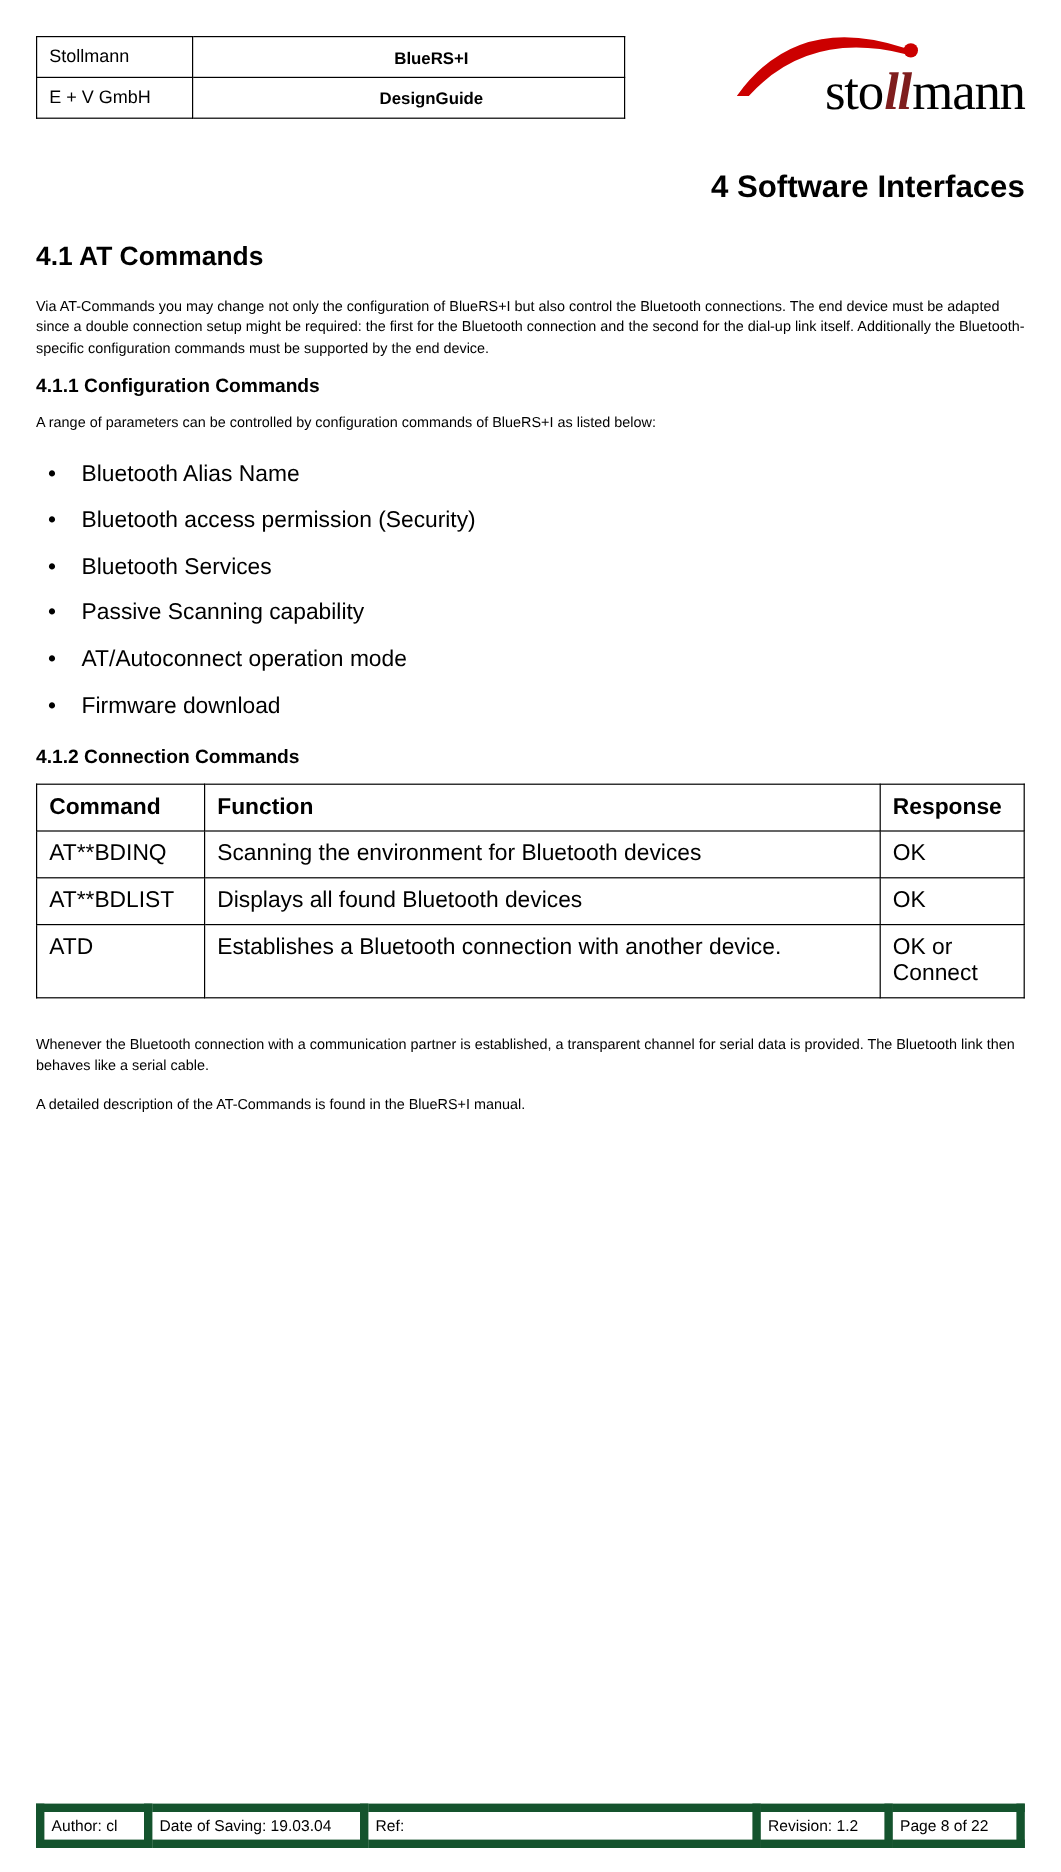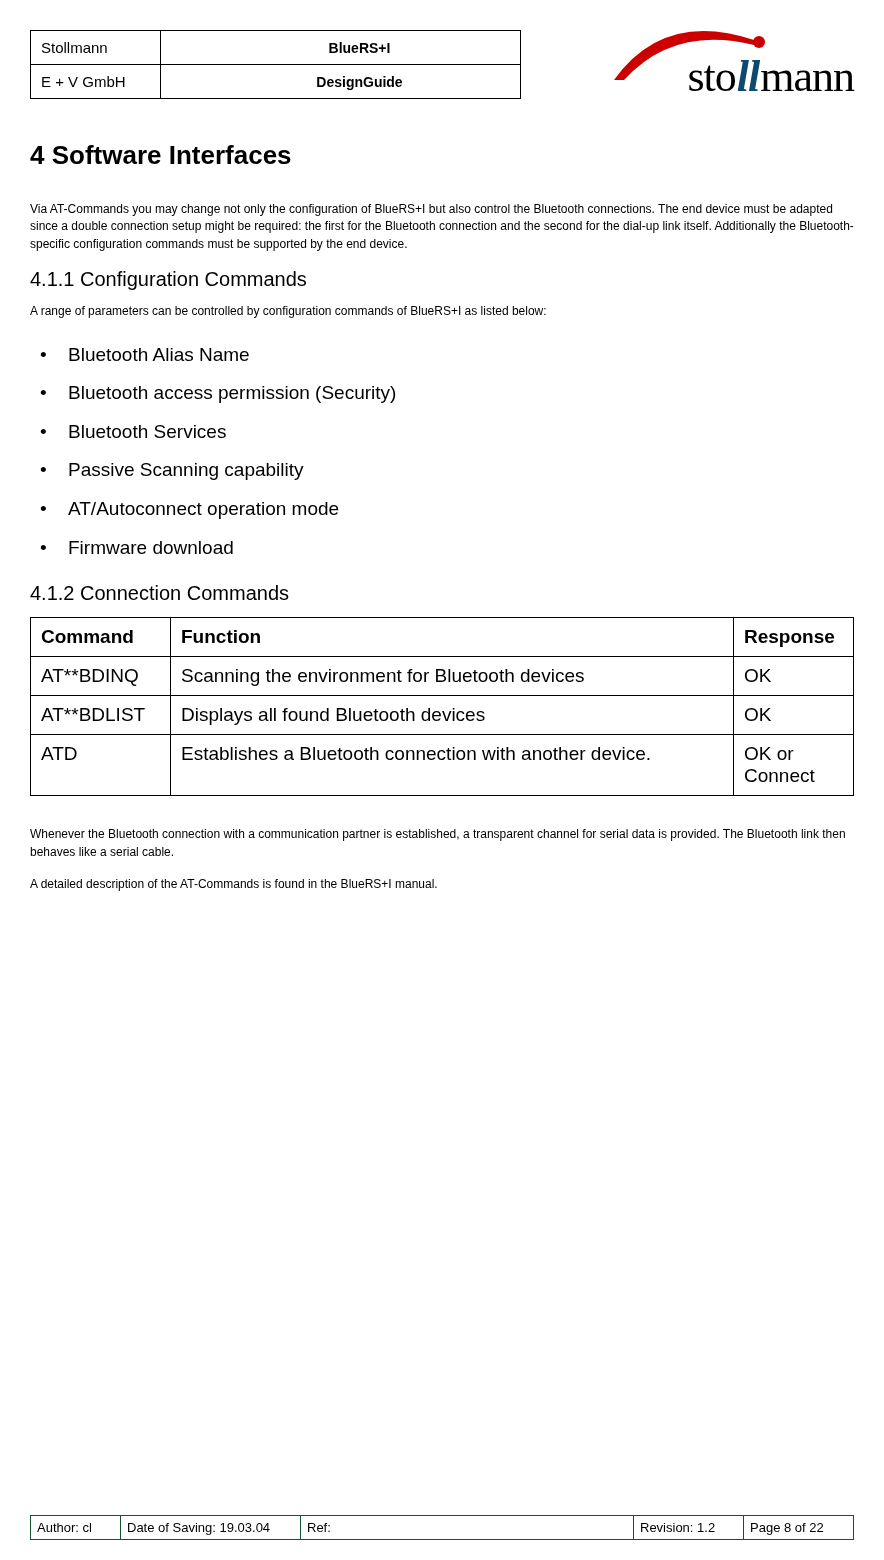--- a/index.html
+++ b/index.html
@@ -62,37 +62,38 @@
       bottom: 8px;
       right: 0;
       font-family: Georgia, 'Times New Roman', serif;
       font-size: 44px;
       font-weight: 400;
       letter-spacing: -1px;
       color: #000;
     }
     .logo-text .ll {
       font-style: italic;
-      color: #0c4a6e;
+      color: #7f1d1d;
       font-weight: 600;
       padding: 0 1px;
     }
     h1 {
       font-size: 26px;
       font-weight: bold;
       margin: 20px 0 30px 0;
+      text-align: right;
     }
     h2 {
       font-size: 22px;
       font-weight: bold;
       margin: 20px 0 20px 0;
     }
     h3 {
-      font-size: 20px;
-      font-weight: normal;
+      font-size: 16px;
+      font-weight: bold;
       margin: 15px 0 12px 0;
     }
     .body-text {
       font-size: 12px;
       line-height: 1.45;
       margin-bottom: 15px;
     }
     ul.bullets {
       list-style: none;
       margin: 10px 0 15px 0;
@@ -129,21 +130,21 @@
     .col-resp { width: 120px; }
     .footer-table {
       position: absolute;
       bottom: 20px;
       left: 30px;
       right: 30px;
       width: calc(100% - 60px);
       border-collapse: collapse;
     }
     .footer-table td {
-      border: 1px solid #14532d;
+      border: 7px solid #14532d;
       padding: 4px 6px;
       font-size: 13px;
     }
   </style>
 </head>
 <body>
 
 <div class="page">
   <div class="header-row">
     <table class="header-table">
@@ -165,20 +166,21 @@
           <circle cx="155" cy="22" r="6" fill="#cc0000"></circle>
         </svg>
         <div class="logo-text">
           <span>sto</span><span class="ll">ll</span><span>mann</span>
         </div>
       </div>
     </div>
   </div>
 
   <h1>4   Software Interfaces</h1>
+  <h2>4.1   AT Commands</h2>
   <p class="body-text">Via AT-Commands you may change not only the configuration of BlueRS+I but also control the Bluetooth connections. The end device must be adapted since a double connection setup might be required: the first for the Bluetooth connection and the second for the dial-up link itself. Additionally the Bluetooth-specific configuration commands must be supported by the end device.</p>
 
   <h3>4.1.1   Configuration Commands</h3>
   <p class="body-text">A range of parameters can be controlled by configuration commands of BlueRS+I as listed below:</p>
 
   <ul class="bullets">
     <li>Bluetooth Alias Name</li>
     <li>Bluetooth access permission (Security)</li>
     <li>Bluetooth Services</li>
     <li>Passive Scanning capability</li>

